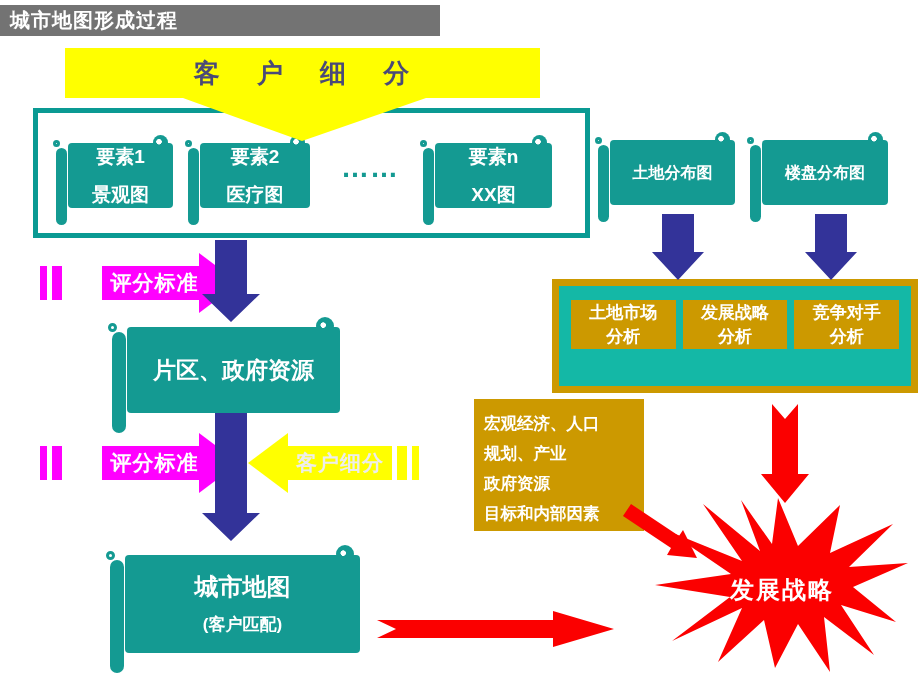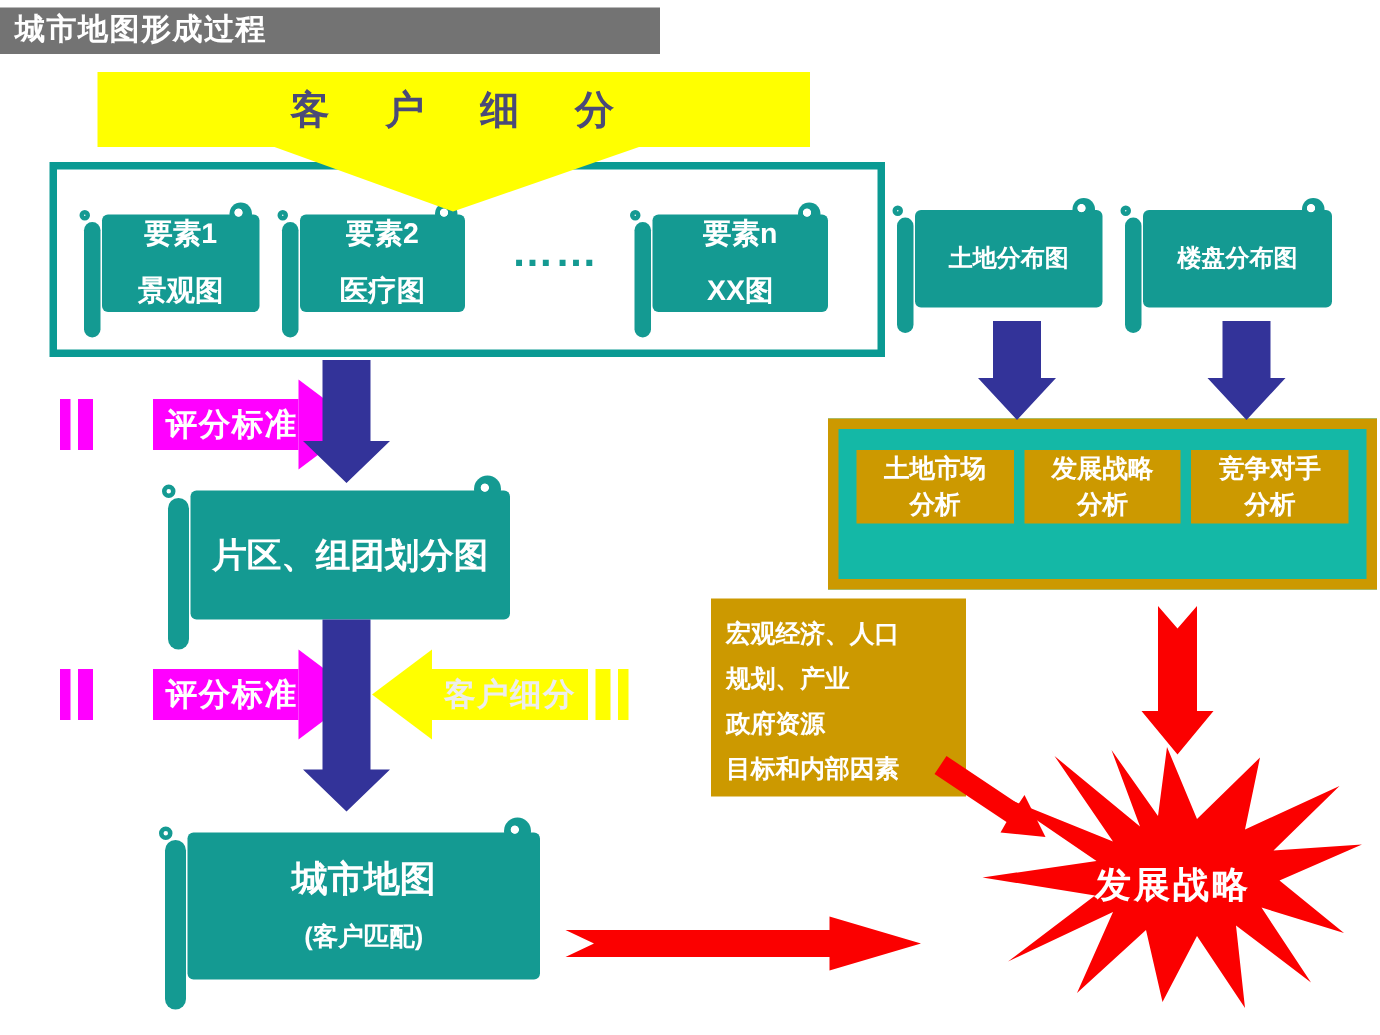--- a/index.html
+++ b/index.html
@@ -141,21 +141,21 @@
     <i class="bar2"></i>
       <i class="gap"></i>
     <div class="abody">评分标准</div>
     <i class="head-r"></i>
   </div>
 
   <div class="scroll lg" style="left:127px; top:327px; width:213px; height:86px;">
     <i class="roll"></i>
     <i class="curl-tl"></i>
     <i class="curl-tr"></i>
-    <div class="district-label">片区、组团划分图</div>
+    <div class="district-label">片区、政府资源</div>
   </div>
 
   <div class="striped magenta" style="left:40px; top:433px;">
     <i class="bar1"></i>
       <i class="gap"></i>
     <i class="bar2"></i>
       <i class="gap"></i>
     <div class="abody">评分标准</div>
     <i class="head-r"></i>
   </div>

